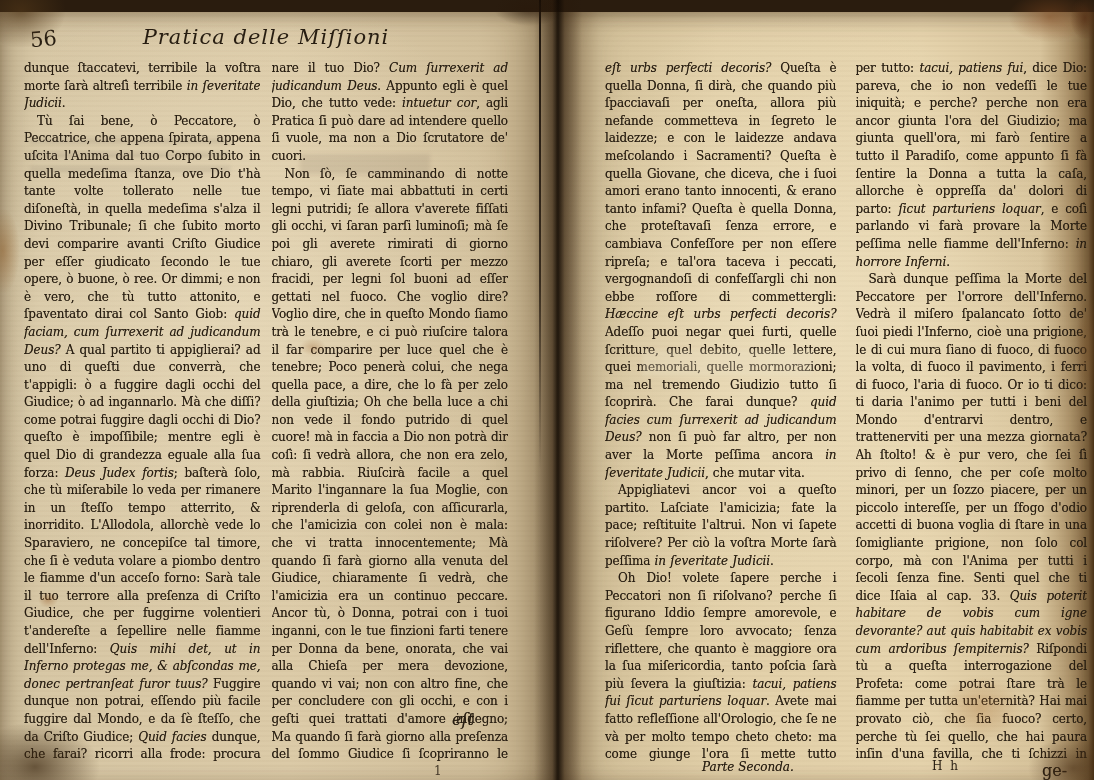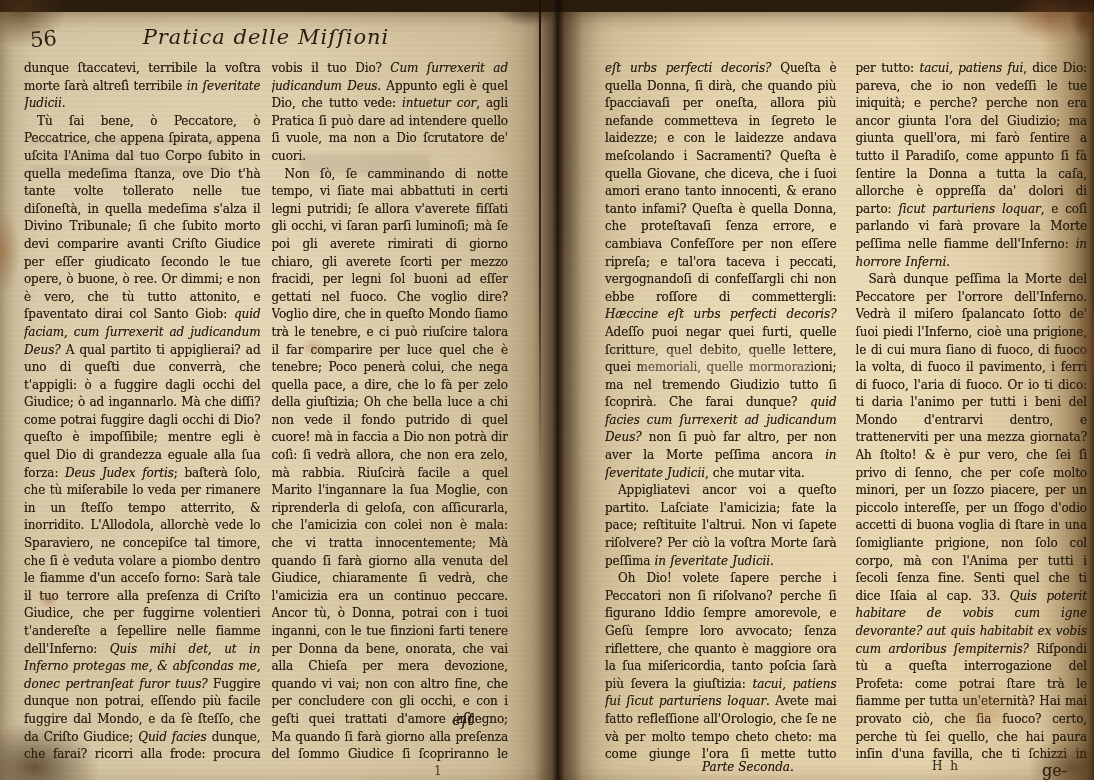--- a/index.html
+++ b/index.html
@@ -94,21 +94,21 @@
     <div class="header header-left">
       <span class="pagenum pagenum-left">56</span>
       <span class="running-title longs">Pratica delle Miſſioni</span>
     </div>
     <div class="cols cols-left">
       <div class="col">
           <p class="para"><span>dunque ſtaccatevi, terribile la voſtra morte ſarà altreſì terribile </span><i>in ſeveritate Judicii</i><span>.</span></p>
           <p class="para indent"><span>Tù ſai bene, ò Peccatore, ò Peccatrice, che appena ſpirata, appena uſcita l'Anima dal tuo Corpo ſubito in quella medeſima ſtanza, ove Dio t'hà tante volte tollerato nelle tue diſoneſtà, in quella medeſima s'alza il Divino Tribunale; ſi che ſubito morto devi comparire avanti Criſto Giudice per eſſer giudicato ſecondo le tue opere, ò buone, ò ree. Or dimmi; e non è vero, che tù tutto attonito, e ſpaventato dirai col Santo Giob: </span><i>quid faciam, cum ſurrexerit ad judicandum Deus?</i><span> A qual partito ti appiglierai? ad uno di queſti due converrà, che t'appigli: ò a fuggire dagli occhi del Giudice; ò ad ingannarlo. Mà che diſſi? come potrai fuggire dagli occhi di Dio? queſto è impoſſibile; mentre egli è quel Dio di grandezza eguale alla ſua forza: </span><i>Deus Judex fortis</i><span>; baſterà ſolo, che tù miſerabile lo veda per rimanere in un ſteſſo tempo atterrito, &amp; inorridito. L'Allodola, allorchè vede lo Sparaviero, ne concepiſce tal timore, che ſi è veduta volare a piombo dentro le fiamme d'un acceſo forno: Sarà tale il tuo terrore alla preſenza di Criſto Giudice, che per fuggirne volentieri t'andereſte a ſepellire nelle fiamme dell'Inferno: </span><i>Quis mihi det, ut in Inferno protegas me, &amp; abſcondas me, donec pertranſeat furor tuus?</i><span> Fuggire dunque non potrai, eſſendo più facile fuggire dal Mondo, e da ſè ſteſſo, che da Criſto Giudice; </span><i>Quid facies</i><span> dunque, che farai? ricorri alla frode: procura d'ingannarlo. Ingan-</span></p>
         </div>
       <div class="col">
-          <p class="para"><span>vobis il tuo Dio? </span><i>Cum ſurrexerit ad judicandum Deus</i><span>. Appunto egli è quel Dio, che tutto vede: </span><i>intuetur cor</i><span>, agli Pratica ſi può dare ad intendere quello ſi vuole, ma non a Dio ſcrutatore de' cuori.</span></p>
+          <p class="para"><span>nare il tuo Dio? </span><i>Cum ſurrexerit ad judicandum Deus</i><span>. Appunto egli è quel Dio, che tutto vede: </span><i>intuetur cor</i><span>, agli Pratica ſi può dare ad intendere quello ſi vuole, ma non a Dio ſcrutatore de' cuori.</span></p>
           <p class="para indent"><span>Non ſò, ſe camminando di notte tempo, vi ſiate mai abbattuti in certi legni putridi; ſe allora v'averete fiſſati gli occhi, vi ſaran parſi luminoſi; mà ſe poi gli averete rimirati di giorno chiaro, gli averete ſcorti per mezzo fracidi, per legni ſol buoni ad eſſer gettati nel fuoco. Che voglio dire? Voglio dire, che in queſto Mondo ſiamo trà le tenebre, e ci può riuſcire talora il far comparire per luce quel che è tenebre; Poco penerà colui, che nega quella pace, a dire, che lo fà per zelo della giuſtizia; Oh che bella luce a chi non vede il fondo putrido di quel cuore! mà in faccia a Dio non potrà dir coſì: ſi vedrà allora, che non era zelo, mà rabbia. Riuſcirà facile a quel Marito l'ingannare la ſua Moglie, con riprenderla di geloſa, con aſſicurarla, che l'amicizia con colei non è mala: che vi tratta innocentemente; Mà quando ſi farà giorno alla venuta del Giudice, chiaramente ſi vedrà, che l'amicizia era un continuo peccare. Ancor tù, ò Donna, potrai con i tuoi inganni, con le tue finzioni farti tenere per Donna da bene, onorata, che vai alla Chieſa per mera devozione, quando vi vai; non con altro fine, che per concludere con gli occhi, e con i geſti quei trattati d'amore indegno; Ma quando ſi farà giorno alla preſenza del ſommo Giudice ſi ſcopriranno le tue laidezze: </span></p>
         </div>
     </div>
     <span class="catchword catchword-left longs">eſt</span>
     <span class="press-figure">1</span>
     <div class="ghost g1"></div>
     <div class="ghost g2"></div>
   </div>
 
   <div class="page page-right">

